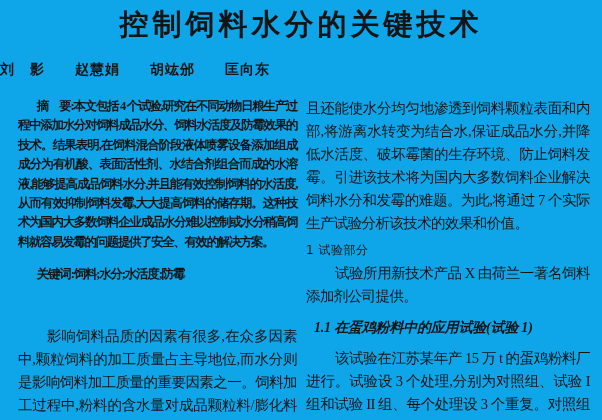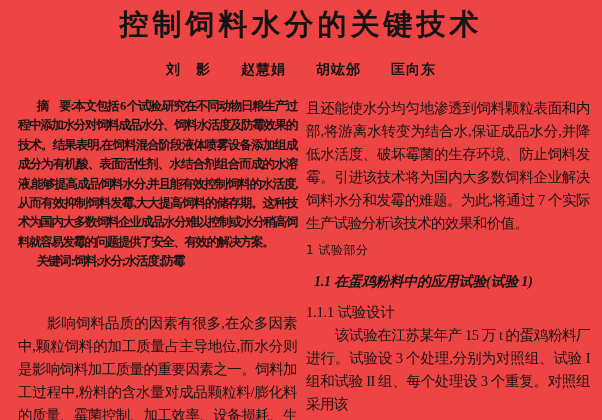--- a/index.html
+++ b/index.html
@@ -3,45 +3,44 @@
 <meta charset="utf-8">
 <style>
   html,body{margin:0;padding:0;}
   body{
     width:602px;height:420px;
     background:#eeeeec;
     font-family:"Liberation Serif","DejaVu Serif",serif;
     color:#141414;
     overflow:hidden;
   }
-  .page{position:relative;width:602px;height:420px;background:#ef4444;}
+  .page{position:relative;width:602px;height:420px;background:#0ea5e9;}
   .title{
     position:absolute;top:5px;left:0;width:100%;
     margin:0;text-align:center;
     font-family:"DejaVu Sans","Liberation Sans",sans-serif;
     font-size:29px;font-weight:bold;letter-spacing:4px;
   }
   .authors{
     position:absolute;top:61px;left:0;width:100%;
-    text-align:center;
     font-size:14px;font-weight:bold;letter-spacing:1px;
   }
   .col{position:absolute;top:97px;}
   .col-left{left:18px;width:279px;}
   .col-right{left:306px;width:284px;}
   .abstract{
     margin:0;
     font-size:12.5px;line-height:19.4px;
     font-weight:bold;
     text-align:justify;text-justify:inter-ideograph;
     letter-spacing:-1.4px;
     text-indent:1.5em;
   }
   .keywords{
-    margin:0 0 0 0;
+    margin:13px 0 0 0;
     font-size:12.5px;line-height:19.4px;
     font-weight:bold;
     letter-spacing:-1.2px;
     text-indent:1.5em;
   }
   .body{
     margin:0;
     font-size:14.5px;line-height:23px;
     text-align:justify;text-justify:inter-ideograph;
     letter-spacing:-0.6px;
@@ -68,26 +67,26 @@
 </head>
 <body>
 
 <div class="page">
 
   <h1 class="title">控制饲料水分的关键技术</h1>
 
   <div class="authors">刘　影　　赵慧娟　　胡竑邠　　匡向东</div>
 
   <div class="col col-left">
-    <p class="abstract"><span>摘　要:</span><span>本文包括 6 个试验,研究在不同动物日粮生产过程中添加水分对饲料成品水分、饲料水活度及防霉效果的技术。结果表明,在饲料混合阶段液体喷雾设备添加组成成分为有机酸、表面活性剂、水结合剂组合而成的水溶液,能够提高成品饲料水分,并且能有效控制饲料的水活度,从而有效抑制饲料发霉,大大提高饲料的储存期。这种技术为国内大多数饲料企业成品水分难以控制或水分稍高饲料就容易发霉的问题提供了安全、有效的解决方案。</span></p>
+    <p class="abstract"><span>摘　要:</span><span>本文包括 4 个试验,研究在不同动物日粮生产过程中添加水分对饲料成品水分、饲料水活度及防霉效果的技术。结果表明,在饲料混合阶段液体喷雾设备添加组成成分为有机酸、表面活性剂、水结合剂组合而成的水溶液,能够提高成品饲料水分,并且能有效控制饲料的水活度,从而有效抑制饲料发霉,大大提高饲料的储存期。这种技术为国内大多数饲料企业成品水分难以控制或水分稍高饲料就容易发霉的问题提供了安全、有效的解决方案。</span></p>
     <p class="keywords"><span>关键词:</span><span>饲料;水分;水活度;防霉</span></p>
     <p class="body indent body-left">影响饲料品质的因素有很多,在众多因素中,颗粒饲料的加工质量占主导地位,而水分则是影响饲料加工质量的重要因素之一。饲料加工过程中,粉料的含水量对成品颗粒料/膨化料的质量、霉菌控制、加工效率、设备损耗、生产成本以及动物的生产性能都有重要影响。水分含量过低</p>
   </div>
 
   <div class="col col-right">
     <p class="body">且还能使水分均匀地渗透到饲料颗粒表面和内部,将游离水转变为结合水,保证成品水分,并降低水活度、破坏霉菌的生存环境、防止饲料发霉。引进该技术将为国内大多数饲料企业解决饲料水分和发霉的难题。为此,将通过 7 个实际生产试验分析该技术的效果和价值。</p>
     <h2 class="sec-heading">1 试验部分</h2>
+    <p class="body indent">试验所用新技术产品 X 由荷兰一著名饲料添加剂公司提供。</p>
     <h3 class="sub-heading">1.1 在蛋鸡粉料中的应用试验(试验 1)</h3>
-    <h4 class="subsub-heading">1.1.1 试验设计</h4>
     <p class="body indent">该试验在江苏某年产 15 万 t 的蛋鸡粉料厂进行。试验设 3 个处理,分别为对照组、试验 I 组和试验 II 组、每个处理设 3 个重复。对照组采用该</p>
   </div>
 
 </div>
 
 </body></html>

